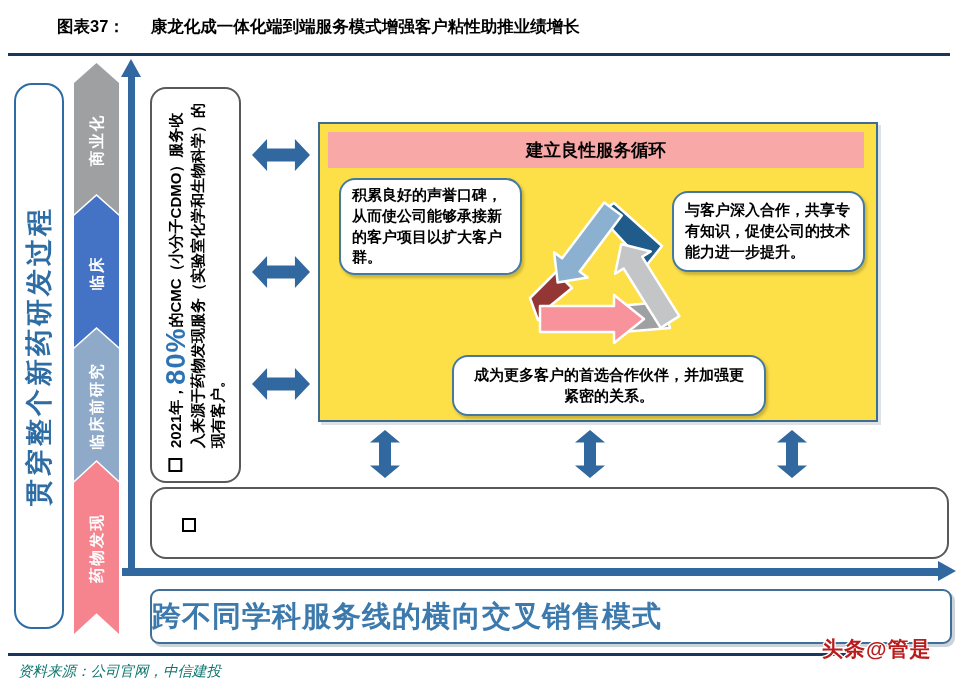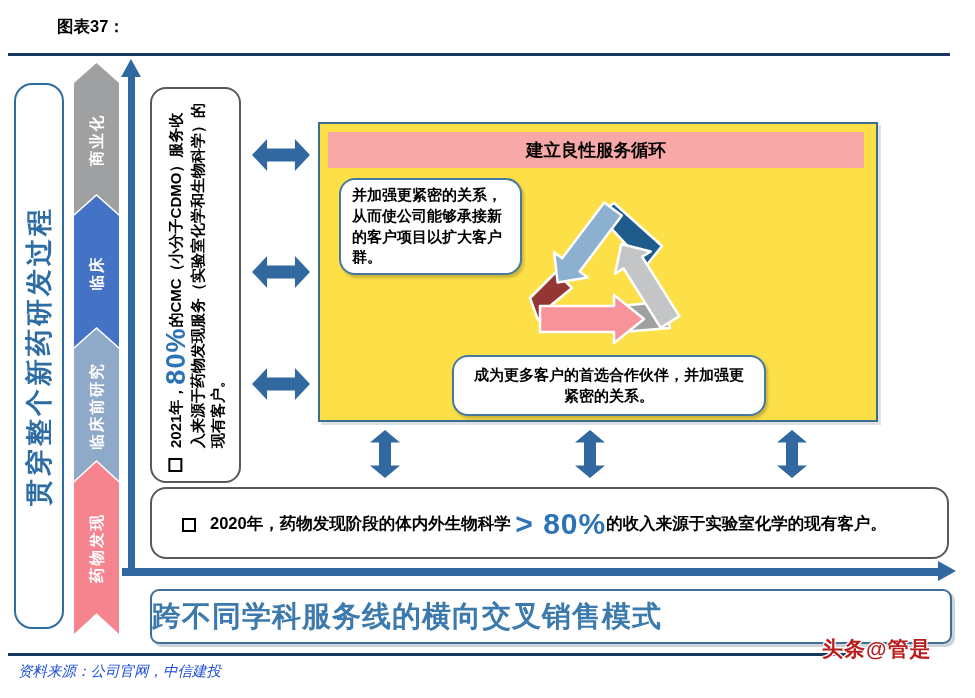--- a/index.html
+++ b/index.html
@@ -78,29 +78,30 @@
 
   
   .bottom-title-box{left:150px;top:589px;width:798px;height:51px;border:2px solid #3f6e96;
     border-radius:9px;background:#fff;box-shadow:3px 3px 0 rgba(110,130,150,.35);
     display:flex;align-items:center;justify-content:flex-start;}
   .bottom-title-text{font-size:29px;font-weight:bold;color:var(--bottom_title_blue);letter-spacing:1px;}
 
   
   .bottom-rule{left:8px;top:653px;width:838px;height:3px;background:var(--rule_navy);}
   .source-text{left:18px;top:662px;font-family:"Liberation Serif","DejaVu Serif",serif;
-    font-style:italic;font-size:14.5px;color:#1d4ed8;}
+    font-style:italic;font-size:14.5px;color:#0f766e;}
   .watermark{left:822px;top:635px;font-size:21px;font-weight:bold;color:#b91c1c;letter-spacing:1px;
     text-shadow:1px 1px 0 #fff,-1px -1px 0 #fff,1px -1px 0 #fff,-1px 1px 0 #fff;}
 </style>
 </head>
 <body>
 
 <div class="abs fig-header">
   <span>图表37：</span>
+  <span>康龙化成一体化端到端服务模式增强客户粘性助推业绩增长</span>
 </div>
 <div class="abs top-rule"></div>
 
 <div class="abs process-box">
   <div class="vtext">贯穿整个新药研发过程</div>
 </div>
 
 <div class="abs chev-wrap" style="top:63px;height:154px;z-index:1">
   <div class="chev" style="height: 154px; background: rgb(159, 160, 162);">
     <span class="vtext">商业化</span>
@@ -133,21 +134,24 @@
 </div>
 
 <div class="abs h2arrow" style="left:252px;top:139px"></div>
 <div class="abs h2arrow" style="left:252px;top:256px"></div>
 <div class="abs h2arrow" style="left:252px;top:368px"></div>
 
 <div class="abs cycle-box">
   <div class="cycle-header">建立良性服务循环</div>
 
   <div class="rbox rbox-left">
-    <span>并加强更紧密的关系，从而使公司能够承接新的客户项目以扩大客户群。</span>
+    <span>积累良好的声誉口碑，从而使公司能够承接新的客户项目以扩大客户群。</span>
+  </div>
+  <div class="rbox rbox-right">
+    <span>与客户深入合作，共享专有知识，促使公司的技术能力进一步提升。</span>
   </div>
   <div class="rbox rbox-bottom">
     <span>成为更多客户的首选合作伙伴，并加强更紧密的关系。</span>
   </div>
 
   <svg class="tri-svg" width="170" height="150" viewBox="0 0 170 150" overflow="visible">
     <polygon class="f-tdg" points="98,106 142,102 150,128 102,132"></polygon>
     <polygon class="f-tdr" points="18,120 10,98 36,72 52,88 30,106"></polygon>
     <polygon class="f-tdb" points="78,14 94,3 142,46 126,66"></polygon>
     <g transform="translate(150,122) rotate(-122)">
@@ -161,21 +165,20 @@
     </g>
   </svg>
 </div>
 
 <div class="abs v2arrow" style="left:370px;top:430px"></div>
 <div class="abs v2arrow" style="left:575px;top:430px"></div>
 <div class="abs v2arrow" style="left:777px;top:430px"></div>
 
 <div class="abs note2020">
   <span class="bullet-square"></span>
-  <span class="note-text"><span>2020年，药物发现阶段的体内外生物科学</span> <span class="big-blue">&gt; 80%</span><span>的收入来源于实验室化学的现有客户。</span></span>
 </div>
 
 <div class="abs haxis-bar"></div>
 <div class="abs haxis-head"></div>
 
 <div class="abs bottom-title-box">
   <span class="bottom-title-text">跨不同学科服务线的横向交叉销售模式</span>
 </div>
 
 <div class="abs bottom-rule"></div>

